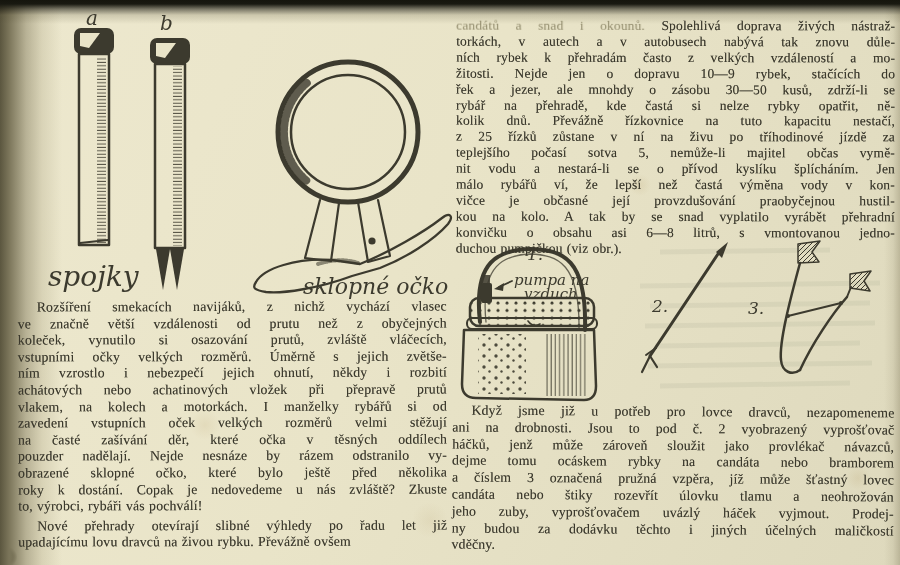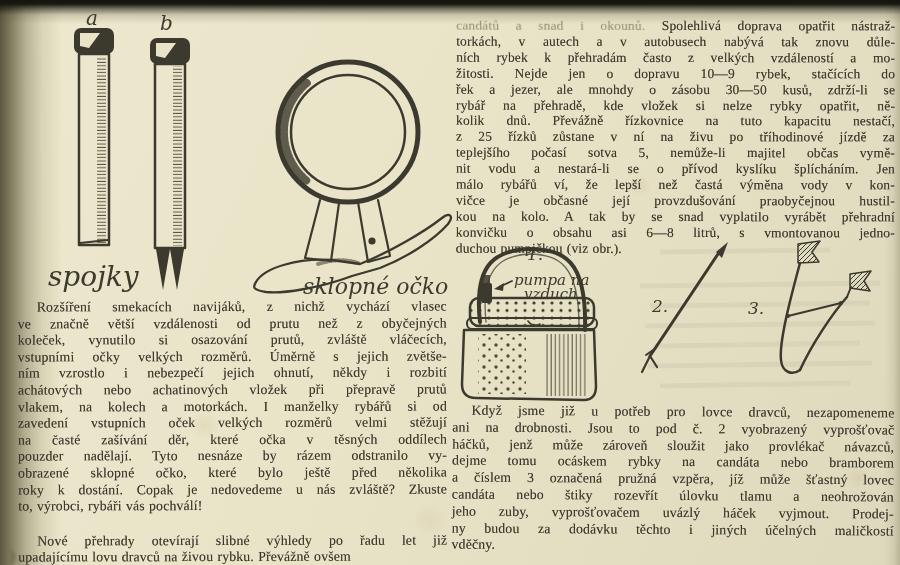--- a/index.html
+++ b/index.html
@@ -25,21 +25,21 @@
     text-align:justify;text-align-last:justify;
     white-space:nowrap;overflow:visible;
     letter-spacing:.15px;word-spacing:.6px;
     text-shadow:0 0 .6px rgba(56,54,44,.5);
   }
   .tline.last{text-align-last:left;}
   .tline.ind{text-indent:19px;}
   #left-text{left:18px;top:299px;width:429px;font-size:13.8px;line-height:16.6px;transform:rotate(-.12deg);}
   #right-text-top{left:456px;top:18px;width:439px;font-size:13.5px;line-height:15.9px;transform:rotate(.1deg);}
   #right-text-bottom{left:452px;top:404px;width:442px;font-size:13.8px;line-height:16.8px;transform:rotate(.38deg);}
-  .para + .para .tline.ind{margin-top:18px;}
+  .para + .para .tline.ind{margin-top:3px;}
   .faded{color:#918b6c;text-shadow:none;filter:blur(.45px);}
   svg{position:absolute;overflow:visible;}
   #fig-left{left:10px;top:8px;}
   #fig-right{left:455px;top:238px;}
   .hand{font-family:"DejaVu Serif",serif;font-style:italic;fill:#3c3a2e;stroke:none;}
 </style>
 </head>
 <body>
 
 <div class="page">
@@ -167,38 +167,38 @@
       <div class="para">
         <div class="tline ind">Rozšíření smekacích navijáků, z nichž vychází vlasec</div>
         <div class="tline">ve značně větší vzdálenosti od prutu než z obyčejných</div>
         <div class="tline">koleček, vynutilo si osazování prutů, zvláště vláčecích,</div>
         <div class="tline">vstupními očky velkých rozměrů. Úměrně s jejich zvětše-</div>
         <div class="tline">ním vzrostlo i nebezpečí jejich ohnutí, někdy i rozbití</div>
         <div class="tline">achátových nebo achatinových vložek při přepravě prutů</div>
         <div class="tline">vlakem, na kolech a motorkách. I manželky rybářů si od</div>
         <div class="tline">zavedení vstupních oček velkých rozměrů velmi stěžují</div>
         <div class="tline">na časté zašívání děr, které očka v těsných oddílech</div>
-        <div class="tline">pouzder nadělají. Tyto nesnáze by rázem odstranilo vy-</div>
+        <div class="tline">pouzder nadělají. Nejde nesnáze by rázem odstranilo vy-</div>
         <div class="tline">obrazené sklopné očko, které bylo ještě před několika</div>
         <div class="tline">roky k dostání. Copak je nedovedeme u nás zvláště? Zkuste</div>
         <div class="tline last">to, výrobci, rybáři vás pochválí!</div>
       </div>
       <div class="para">
         <div class="tline ind">Nové přehrady otevírají slibné výhledy po řadu let již</div>
         <div class="tline last">upadajícímu lovu dravců na živou rybku. Převážně ovšem</div>
       </div>
     </div>
   <div id="right-text-top" class="textcol">
       <div class="para">
-        <div class="tline"><span class="faded">candátů a snad i okounů.</span><span> Spolehlivá doprava opatřit nástraž-</span></div>
+        <div class="tline"><span class="faded">candátů a snad i okounů.</span><span> Spolehlivá doprava živých nástraž-</span></div>
         <div class="tline">torkách, v autech a v autobusech nabývá tak znovu důle-</div>
         <div class="tline">ních rybek k přehradám často z velkých vzdáleností a mo-</div>
         <div class="tline">žitosti. Nejde jen o dopravu 10—9 rybek, stačících do</div>
         <div class="tline">řek a jezer, ale mnohdy o zásobu 30—50 kusů, zdrží-li se</div>
-        <div class="tline">rybář na přehradě, kde vložek si nelze rybky opatřit, ně-</div>
+        <div class="tline">rybář na přehradě, kde častá si nelze rybky opatřit, ně-</div>
         <div class="tline">kolik dnů. Převážně řízkovnice na tuto kapacitu nestačí,</div>
         <div class="tline">z 25 řízků zůstane v ní na živu po tříhodinové jízdě za</div>
         <div class="tline">teplejšího počasí sotva 5, nemůže-li majitel občas vymě-</div>
         <div class="tline">nit vodu a nestará-li se o přívod kyslíku šplícháním. Jen</div>
         <div class="tline">málo rybářů ví, že lepší než častá výměna vody v kon-</div>
         <div class="tline">vičce je občasné její provzdušování praobyčejnou hustil-</div>
         <div class="tline">kou na kolo. A tak by se snad vyplatilo vyrábět přehradní</div>
         <div class="tline">konvičku o obsahu asi 6—8 litrů, s vmontovanou jedno-</div>
         <div class="tline last">duchou pumpičkou (viz obr.).</div>
       </div>

